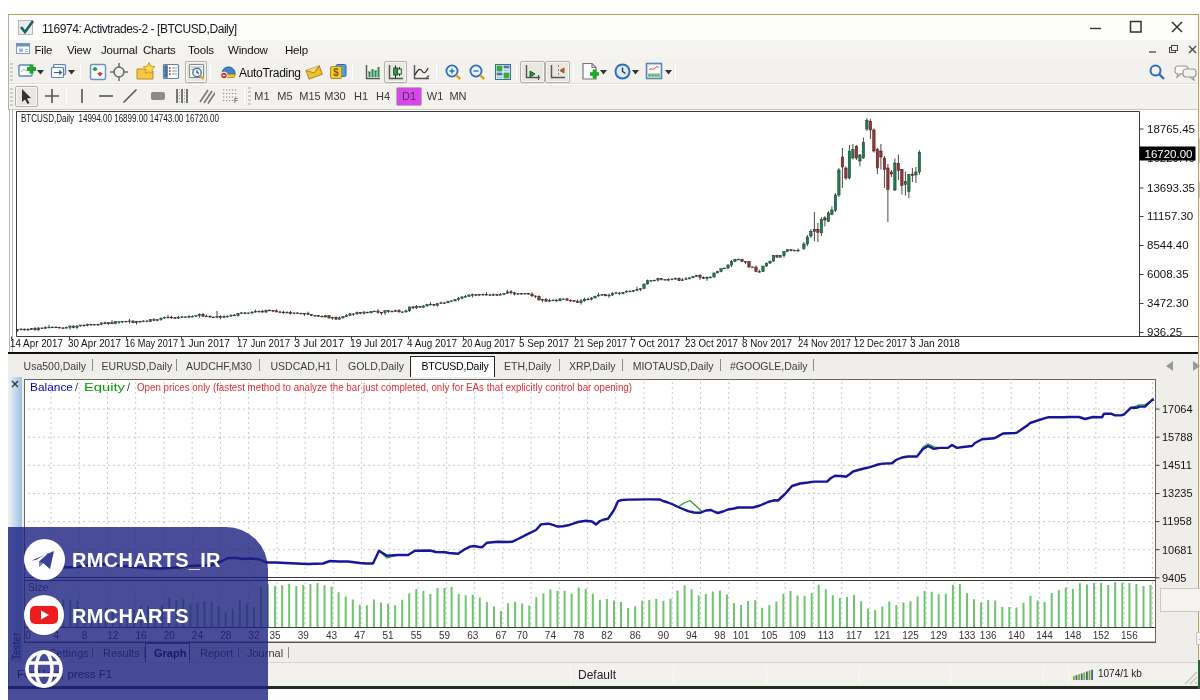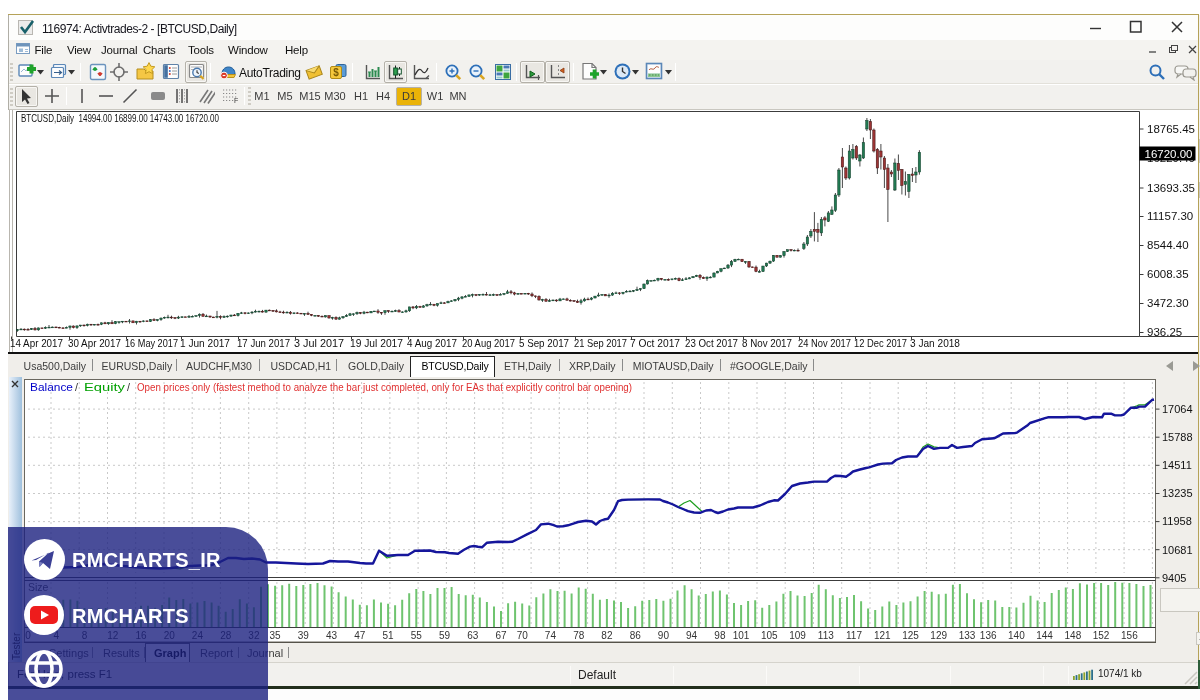--- a/index.html
+++ b/index.html
@@ -1,20 +1,20 @@
 <!DOCTYPE html>
 <html><head><meta charset="utf-8">
 <style>
 * {margin:0;padding:0;box-sizing:border-box}
 html,body {width:1200px;height:700px;overflow:hidden;background:#fff;font-family:"Liberation Sans",sans-serif;position:relative}
 .abs {position:absolute}
 #win {position:absolute;left:8px;top:0;width:992px;height:700px}
 .pressed {border:1px solid #b4b1a9;background:#e9e7e2;border-radius:2px;box-shadow:inset 0 0 0 1px #f8f7f4}
 .tfb {position:absolute;top:90px;font-size:11px;color:#3a3a3a;transform:translateX(-50%)}
-.tfa {border:1px solid #b4b1a9;background:#eab308;padding:2.5px 5px;top:86.5px;border-radius:2px}
+.tfa {border:1px solid #b4b1a9;background:#d946ef;padding:2.5px 5px;top:86.5px;border-radius:2px}
 .tabt {position:absolute;top:5.5px;font-size:10.5px;color:#3c3c3c;white-space:nowrap}
 .tabsep {position:absolute;top:5px;width:1px;height:12px;background:#8a8a8a}
 .ttabt {position:absolute;top:3.5px;font-size:11px;color:#3c3c3c;white-space:nowrap}
 .ttabsep {position:absolute;top:4px;width:1px;height:11px;background:#8a8a8a}
 .ovt {position:absolute;font-size:20px;font-weight:bold;color:#fff;letter-spacing:0.3px}
 .m {position:absolute;top:0;font-size:11.5px;letter-spacing:-0.2px;color:#111}
 </style></head><body>
 <div id="win">
 
 <div class="abs" style="left:0;top:0;width:1200px;height:14px;background:#fff"></div>

